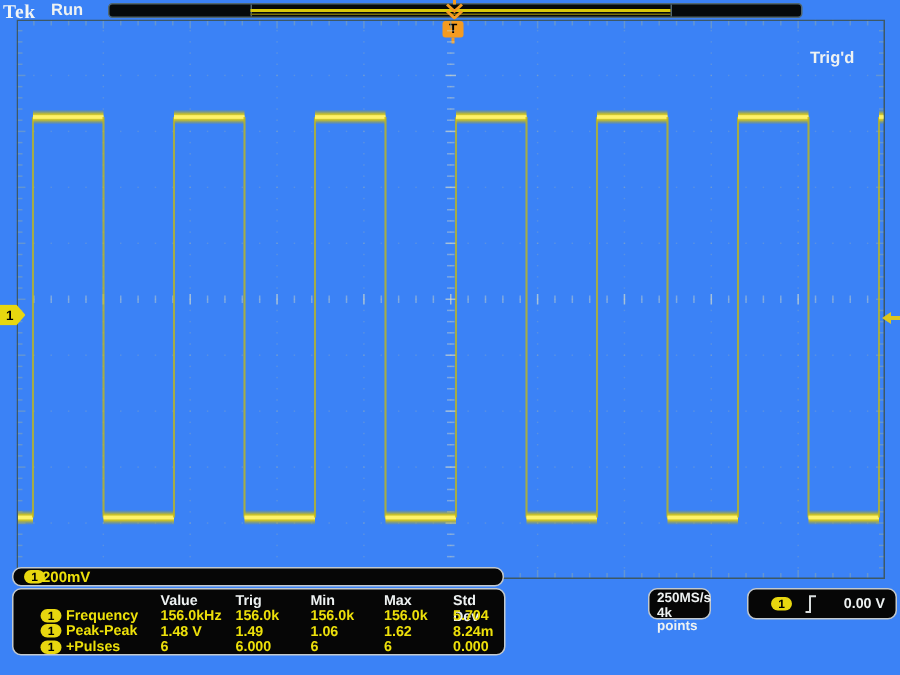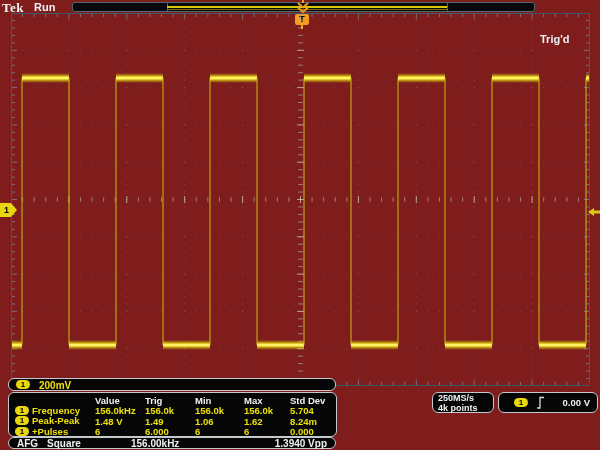--- a/index.html
+++ b/index.html
@@ -1,16 +1,16 @@
 <!DOCTYPE html>
 <html><head>
 <meta charset="utf-8">
 <style>
   html,body{margin:0;padding:0;background:#000;}
-  .screen{position:relative;width:600px;height:450px;background:#7f1d1d;overflow:hidden;
+  .screen{position:relative;width:600px;height:450px;background:#3b82f6;overflow:hidden;
           font-family:"Liberation Sans",sans-serif;-webkit-font-smoothing:antialiased;}
   .abs{position:absolute;}
   
   .tek-logo{left:2px;top:0px;color:#f2f5f5;font:bold 13px "Liberation Serif",serif;letter-spacing:.5px;}
   .run-status{left:34px;top:1px;color:#eef2f2;font:bold 11px "Liberation Sans",sans-serif;text-align:center;}
   .trigd-status{left:540px;top:1px;color:#eef2f2;font:bold 11px "Liberation Sans",sans-serif;margin-top:32px;}
   .record-bar{left:72px;top:2px;width:461px;height:8px;border:1px solid #50666f;border-radius:3px;background:#05090b;}
   .record-divider{position:absolute;top:0;width:1px;height:8px;background:#50666f;}
   .record-wave{position:absolute;left:94px;top:3px;width:280px;height:1.5px;background:#d8c80a;}
   .record-wave2{position:absolute;left:94px;top:6px;width:280px;height:1px;background:#7a700a;}
@@ -19,39 +19,39 @@
   .trig-flag{left:295px;top:14px;width:14px;height:11px;background:#f59b20;border-radius:2px;
              color:#000;font:bold 9px "Liberation Sans",sans-serif;text-align:center;line-height:11px;}
   .trig-flag-stem{left:301px;top:25px;width:2px;height:4px;background:#f59b20;}
   .ch1-marker{left:0px;top:203px;width:17px;height:14px;background:#e8d70f;color:#000;
               font:bold 9px "Liberation Sans",sans-serif;text-align:left;line-height:14px;
               clip-path:polygon(0 0,64% 0,100% 50%,64% 100%,0 100%);}
   .ch1-marker span{display:block;padding-left:4px;}
   
   .rbox{border:1px solid #c3c9cd;border-radius:6px;background:#060606;box-sizing:border-box;}
   .ch-box{left:8px;top:378px;width:328px;height:13px;}
-  .ch-box .scale{position:absolute;left:30px;top:1px;color:#ede00a;font:bold 10px "Liberation Sans",sans-serif;}
+  .ch-box .scale{position:absolute;left:19px;top:1px;color:#ede00a;font:bold 10px "Liberation Sans",sans-serif;}
   .badge{display:inline-block;width:14px;height:9px;background:#e8d70f;border-radius:5px;
          color:#000;font:bold 8px "Liberation Sans",sans-serif;text-align:center;line-height:9px;}
   .ch-box .badge{position:absolute;left:7px;top:1px;}
-  .meas-box{left:8px;top:392px;width:329px;height:45px;padding:2px 0 0 6px;
+  .meas-box{left:8px;top:392px;width:329px;height:45px;padding:2px 0 0 18px;
             display:grid;grid-template-columns:80px 50px 50px 49px 46px auto;grid-auto-rows:10.4px;
             font:bold 9.5px "Liberation Sans",sans-serif;}
   .meas-box .hdr{color:#eef2f2;}
   .meas-box .val{color:#ede00a;}
   .meas-box .lbl{color:#ede00a;display:flex;align-items:center;gap:3px;}
   .afg-bar{left:8px;top:437px;width:328px;height:12px;color:#eef2f2;font:bold 10px "Liberation Sans",sans-serif;}
   .afg-bar span{position:absolute;top:0px;line-height:12px;}
   .hbox{left:338px;top:392px;width:90px;height:21px;padding:1px 0 0 5px;}
   .hbox .hscale{color:#eef2f2;font:bold 9.5px "Liberation Sans",sans-serif;line-height:9px;display:block;}
   .hbox .tpos{display:flex;align-items:center;gap:1px;color:#f59b20;font:bold 9px "Liberation Sans",sans-serif;line-height:10px;}
   .tpos .tsq{width:7px;height:7px;background:#f59b20;border-radius:1px;color:#000;
              font:bold 6px "Liberation Sans",sans-serif;text-align:center;line-height:7px;}
   .tpos .arr{font-size:8px;}
-  .acq-box{left:432px;top:392px;width:62px;height:21px;padding:1px 0 0 5px;
+  .acq-box{left:432px;top:392px;width:42px;height:21px;padding:1px 0 0 5px;
            color:#eef2f2;font:bold 9px "Liberation Sans",sans-serif;line-height:9.5px;}
   .trig-box{left:498px;top:392px;width:100px;height:21px;display:flex;align-items:center;padding:0 7px 0 15px;box-sizing:border-box;}
   .trig-box .tlevel{margin-left:auto;color:#eef2f2;font:bold 9.5px "Liberation Sans",sans-serif;text-align:center;}
   .trig-box .slope{margin-left:8px;}
 </style>
 </head>
 <body>
 
 <div class="screen">
 
@@ -1350,26 +1350,20 @@
       <span class="badge">1</span>
       <span>+Pulses</span>
     </div>
     <div class="val">6</div>
     <div class="val">6.000</div>
     <div class="val">6</div>
     <div class="val">6</div>
     <div class="val">0.000</div>
   </div>
 
-  <div class="abs rbox afg-bar">
-    <span style="left:8px">AFG</span>
-    <span style="left:38px">Square</span>
-    <span style="left:122px">156.00kHz</span>
-    <span style="right:8px">1.3940 Vpp</span>
-  </div>
 
 
   <div class="abs rbox acq-box">
     <span>250MS/s</span><br>
     <span>4k points</span>
   </div>
 
   <div class="abs rbox trig-box">
     <span class="badge">1</span>
     <svg class="slope" width="9" height="13">

